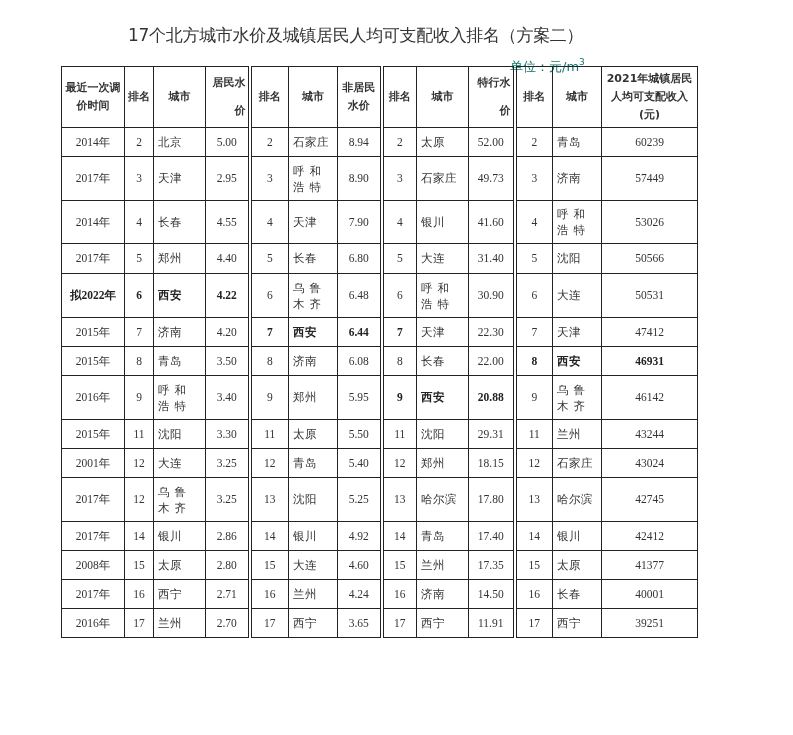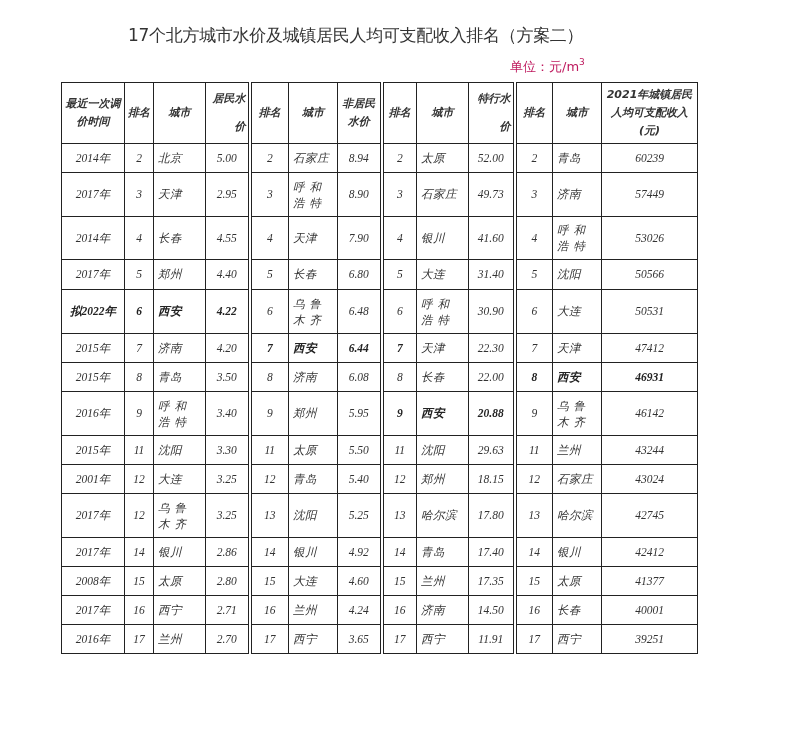--- a/index.html
+++ b/index.html
@@ -5,28 +5,28 @@
   html, body { margin: 0; padding: 0; background: #ffffff; }
   body { width: 793px; height: 735px; position: relative; overflow: hidden; color: #333; }
   .title {
     position: absolute; left: 128px; top: 24px;
     font-family: "DejaVu Sans", "Liberation Sans", sans-serif;
     font-size: 17px; color: #333; letter-spacing: -0.3px; white-space: nowrap;
   }
   .unit {
     position: absolute; left: 510px; top: 57px;
     font-family: "DejaVu Sans", "Liberation Sans", sans-serif;
-    font-size: 13px; color: #be185d; white-space: nowrap;
+    font-size: 13px; color: #0f766e; white-space: nowrap;
   }
   .unit sup { font-size: 9px; vertical-align: 6px; }
   .tbl {
-    position: absolute; left: 61px; top: 82px;
+    position: absolute; left: 61px; top: 66px;
     border-collapse: collapse; table-layout: fixed;
     font-family: "Liberation Serif", "DejaVu Serif", serif;
-    font-size: 11.5px; color: #333; font-style: italic;
+    font-size: 11.5px; color: #333;
   }
   .tbl td, .tbl th {
     border: 1px solid #222; padding: 0 2px; text-align: center;
     vertical-align: middle; overflow: hidden; line-height: 15px;
   }
   .tbl th {
     font-family: "DejaVu Sans", "Liberation Sans", sans-serif;
     font-weight: bold; font-size: 11px; color: #333; line-height: 18px;
   }
   .tbl th.tall { line-height: 28px; text-align: right; }
@@ -202,21 +202,21 @@
       <tr style="height: 29px;">
         <td>2015年</td>
         <td>11</td>
         <td class="city">沈阳</td>
         <td class="dbl">3.30</td>
         <td>11</td>
         <td class="city">太原</td>
         <td class="dbl">5.50</td>
         <td>11</td>
         <td class="city">沈阳</td>
-        <td class="dbl">29.63</td>
+        <td class="dbl">29.31</td>
         <td>11</td>
         <td class="city">兰州</td>
         <td>43244</td>
       </tr>
       <tr style="height: 29px;">
         <td>2001年</td>
         <td>12</td>
         <td class="city">大连</td>
         <td class="dbl">3.25</td>
         <td>12</td>

